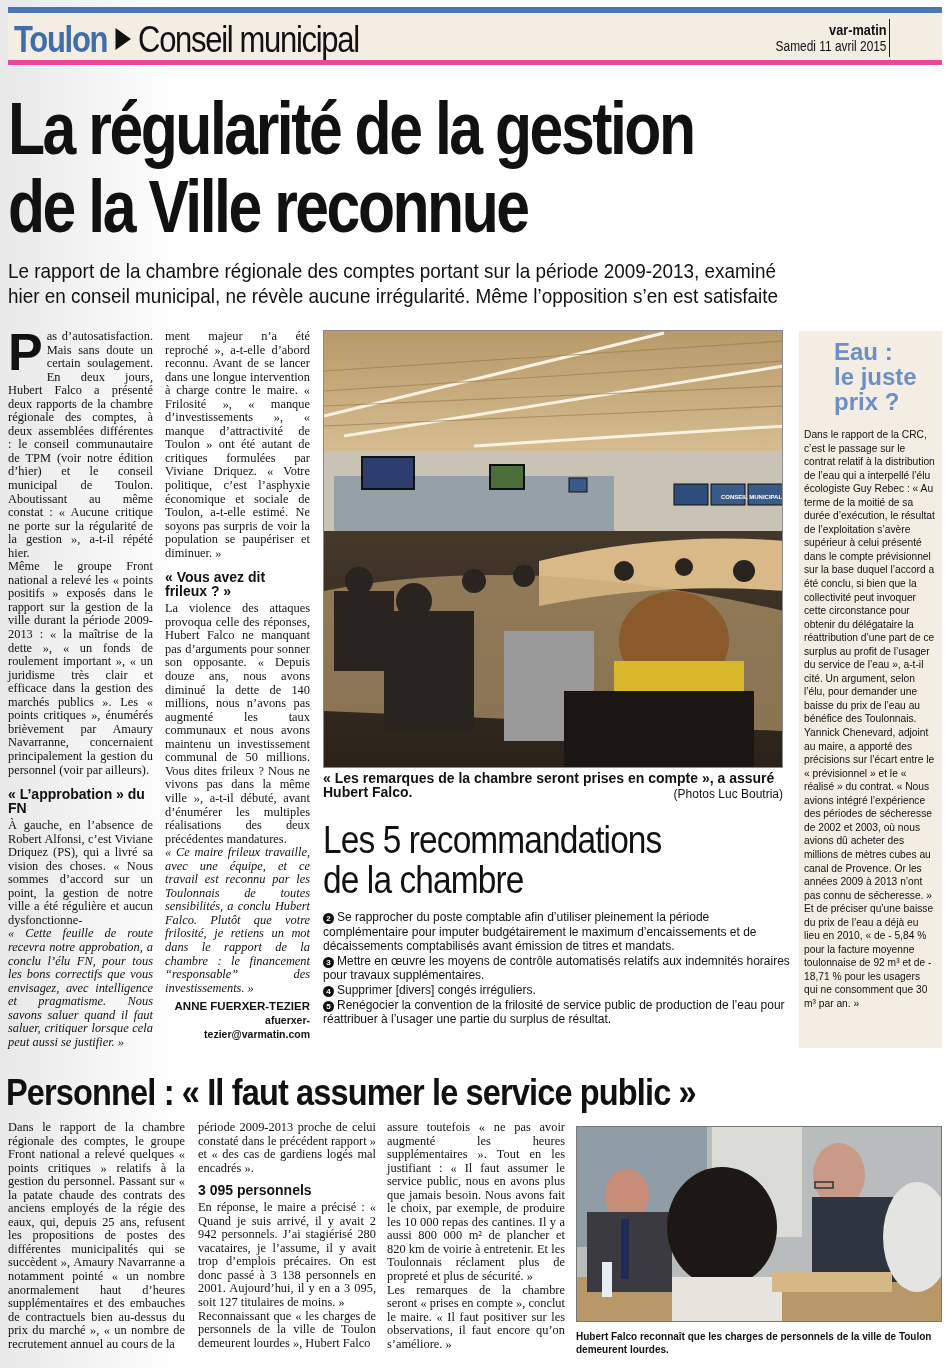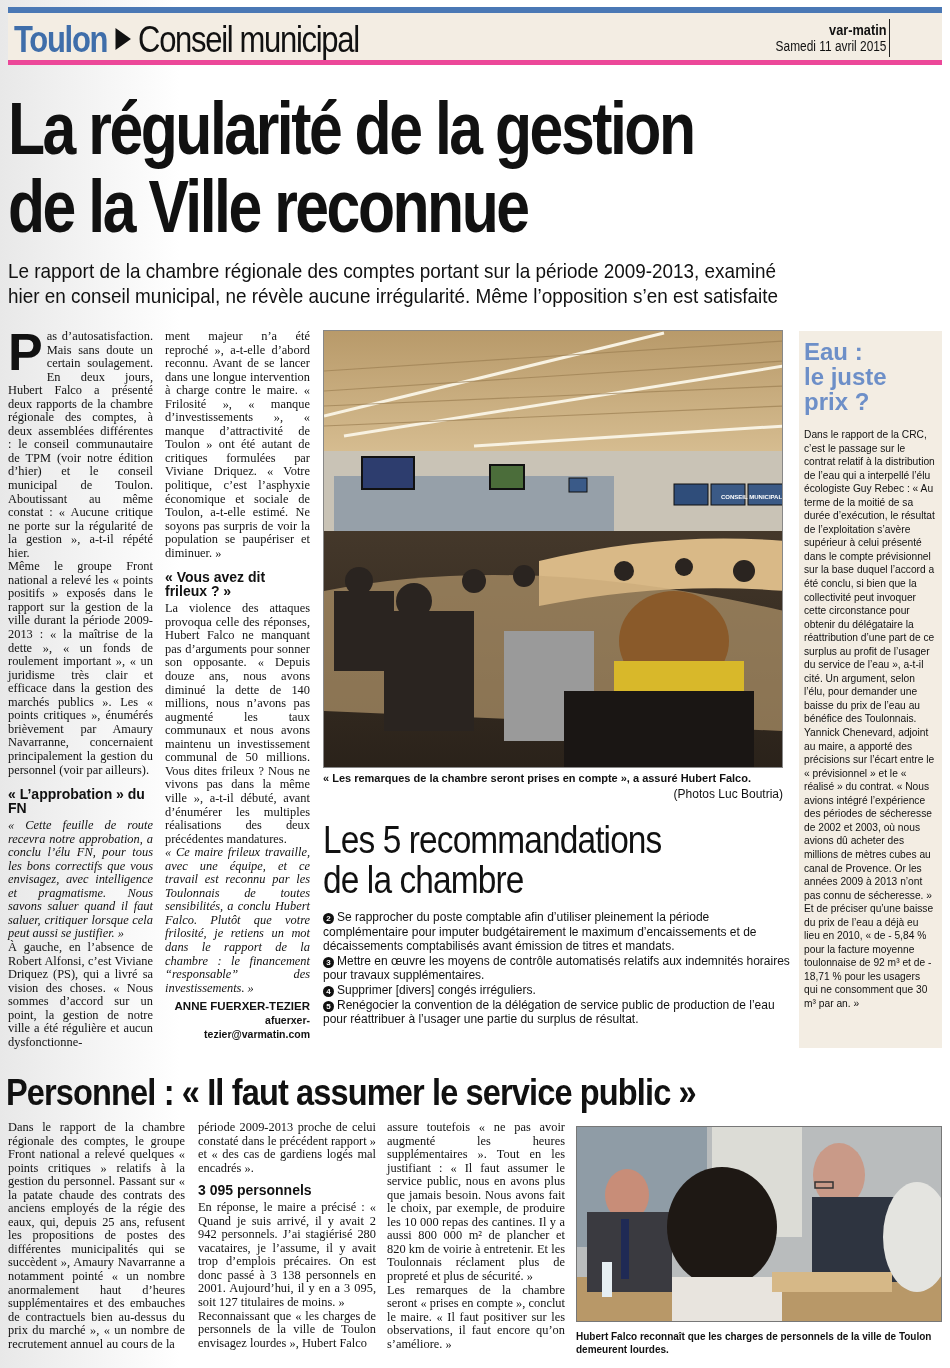--- a/index.html
+++ b/index.html
@@ -21,30 +21,30 @@
   .subhead { position: absolute; left: 8px; top: 258px; width: 940px; font-family: "Liberation Sans", sans-serif; font-size: 21px; line-height: 25px; transform: scaleX(0.9); transform-origin: left top; white-space: nowrap; color: #111; }
 
   .col { position: absolute; font-size: 12.4px; line-height: 13.55px; text-align: justify; hyphens: auto; }
   .col p { margin: 0; }
   .col1 { left: 8px; top: 330px; width: 145px; }
   .col2 { left: 165px; top: 330px; width: 145px; }
   .dropcap { float: left; font-family: "Liberation Sans", sans-serif; font-weight: bold; font-size: 52px; line-height: 40px; margin: 2px 4px 0 0; }
   .inter { font-family: "Liberation Sans", sans-serif; font-weight: bold; font-size: 14px; line-height: 14px; margin: 10px 0 4px 0; text-align: left; }
 
   .photo1 { position: absolute; left: 323px; top: 330px; width: 460px; height: 438px; background: #6b5a44; overflow: hidden; border: 1px solid #888; }
-  .caption1 { position: absolute; left: 323px; top: 771px; width: 462px; font-family: "Liberation Sans", sans-serif; font-weight: bold; font-size: 11px; line-height: 14px; }
+  .caption1 { position: absolute; left: 323px; top: 771px; width: 462px; font-family: "Liberation Sans", sans-serif; font-weight: bold; font-size: 14px; line-height: 14px; }
   .credit1 { position: absolute; left: 323px; top: 787px; width: 460px; font-family: "Liberation Sans", sans-serif; font-size: 12px; text-align: right; }
 
   .reco-title { position: absolute; left: 323px; top: 820px; font-family: "Liberation Sans", sans-serif; font-size: 38px; line-height: 40px; letter-spacing: -1px; transform: scaleX(0.88); transform-origin: left top; white-space: nowrap; }
   .reco-list { position: absolute; left: 323px; top: 910px; width: 470px; font-family: "Liberation Sans", sans-serif; font-size: 12px; line-height: 14.6px; }
   .reco-item { margin: 0; }
   .num-badge { display: inline-block; width: 11px; height: 11px; border-radius: 50%; background: #111; color: #fff; font-size: 8px; line-height: 11px; text-align: center; font-weight: bold; margin-right: 3px; vertical-align: 0px; }
 
   .sidebar { position: absolute; left: 799px; top: 331px; width: 143px; height: 717px; background: #f3ede3; padding: 8px 6px 0 5px; }
-  .sidebar-title { font-family: "Liberation Sans", sans-serif; font-weight: bold; font-size: 24px; line-height: 25px; color: #6d8fc8; margin-bottom: 14px; }
+  .sidebar-title { font-family: "Liberation Sans", sans-serif; font-weight: bold; font-size: 24px; line-height: 25px; color: #6d8fc8; margin-bottom: 14px; margin-left: 30px; }
   .sidebar-body { font-family: "Liberation Sans", sans-serif; font-size: 11px; line-height: 13.55px; transform: scaleX(0.93); transform-origin: left top; width: 142px; }
 
   .section2-title { position: absolute; left: 6px; top: 1072px; font-family: "Liberation Sans", sans-serif; font-size: 37px; line-height: 42px; letter-spacing: -1px; transform: scaleX(0.88); transform-origin: left top; white-space: nowrap; }
   .col3 { left: 8px; top: 1121px; width: 177px; }
   .col4 { left: 198px; top: 1121px; width: 178px; }
   .col5 { left: 387px; top: 1121px; width: 178px; }
   .col4 .inter { margin-top: 8px; }
 
   .photo2 { position: absolute; left: 576px; top: 1126px; width: 366px; height: 196px; background: #8c8f92; overflow: hidden; border: 1px solid #777; }
   .caption2 { position: absolute; left: 576px; top: 1330px; width: 370px; font-family: "Liberation Sans", sans-serif; font-weight: bold; font-size: 10px; line-height: 13px; }
@@ -73,22 +73,22 @@
 <div class="subhead">
   <div>Le rapport de la chambre régionale des comptes portant sur la période 2009-2013, examiné</div>
   <div>hier en conseil municipal, ne révèle aucune irrégularité. Même l’opposition s’en est satisfaite</div>
 </div>
 
 <div class="col col1">
   <span class="dropcap">P</span>
   <p>as d’autosatisfaction. Mais sans doute un certain soulagement. En deux jours, Hubert Falco a présenté deux rapports de la chambre régionale des comptes, à deux assemblées différentes : le conseil communautaire de TPM (voir notre édition d’hier) et le conseil municipal de Toulon. Aboutissant au même constat : « Aucune critique ne porte sur la régularité de la gestion », a-t-il répété hier.</p>
   <p>Même le groupe Front national a relevé les « points positifs » exposés dans le rapport sur la gestion de la ville durant la période 2009-2013 : « la maîtrise de la dette », « un fonds de roulement important », « un juridisme très clair et efficace dans la gestion des marchés publics ». Les « points critiques », énumérés brièvement par Amaury Navarranne, concernaient principalement la gestion du personnel (voir par ailleurs).</p>
   <div class="inter">« L’approbation » du FN</div>
+  <p>À gauche, en l’absence de Robert Alfonsi, c’est Viviane Driquez (PS), qui a livré sa vision des choses. « Nous sommes d’accord sur un point, la gestion de notre ville a été régulière et aucun dysfonctionne-</p>
   <p style="font-style:italic">« Cette feuille de route recevra notre approbation, a conclu l’élu FN, pour tous les bons correctifs que vous envisagez, avec intelligence et pragmatisme. Nous savons saluer quand il faut saluer, critiquer lorsque cela peut aussi se justifier. »</p>
-  <p>À gauche, en l’absence de Robert Alfonsi, c’est Viviane Driquez (PS), qui a livré sa vision des choses. « Nous sommes d’accord sur un point, la gestion de notre ville a été régulière et aucun dysfonctionne-</p>
 </div>
 
 <div class="col col2">
   <p>ment majeur n’a été reproché », a-t-elle d’abord reconnu. Avant de se lancer dans une longue intervention à charge contre le maire. « Frilosité », « manque d’investissements », « manque d’attractivité de Toulon » ont été autant de critiques formulées par Viviane Driquez. « Votre politique, c’est l’asphyxie économique et sociale de Toulon, a-t-elle estimé. Ne soyons pas surpris de voir la population se paupériser et diminuer. »</p>
   <div class="inter">« Vous avez dit frileux ? »</div>
   <p>La violence des attaques provoqua celle des réponses, Hubert Falco ne manquant pas d’arguments pour sonner son opposante. « Depuis douze ans, nous avons diminué la dette de 140 millions, nous n’avons pas augmenté les taux communaux et nous avons maintenu un investissement communal de 50 millions. Vous dites frileux ? Nous ne vivons pas dans la même ville », a-t-il débuté, avant d’énumérer les multiples réalisations des deux précédentes mandatures.</p>
   <p style="font-style:italic">« Ce maire frileux travaille, avec une équipe, et ce travail est reconnu par les Toulonnais de toutes sensibilités, a conclu Hubert Falco. Plutôt que votre frilosité, je retiens un mot dans le rapport de la chambre : le financement “responsable” des investissements. »</p>
   <div class="signature">
     <div>ANNE FUERXER-TEZIER</div>
     <div class="email">afuerxer-tezier@varmatin.com</div>
@@ -152,21 +152,21 @@
 <div class="credit1">(Photos Luc Boutria)</div>
 
 <div class="reco-title">
   <div>Les 5 recommandations</div>
   <div>de la chambre</div>
 </div>
 <div class="reco-list">
   <p class="reco-item"><span class="num-badge">2</span><span>Se rapprocher du poste comptable afin d’utiliser pleinement la période complémentaire pour imputer budgétairement le maximum d’encaissements et de décaissements comptabilisés avant émission de titres et mandats.</span></p>
   <p class="reco-item"><span class="num-badge">3</span><span>Mettre en œuvre les moyens de contrôle automatisés relatifs aux indemnités horaires pour travaux supplémentaires.</span></p>
   <p class="reco-item"><span class="num-badge">4</span><span>Supprimer [divers] congés irréguliers.</span></p>
-  <p class="reco-item"><span class="num-badge">5</span><span>Renégocier la convention de la délégation de service public de production de l’eau pour réattribuer à l’usager une partie du surplus de résultat.</span></p>
+  <p class="reco-item"><span class="num-badge">5</span><span>Renégocier la convention de la frilosité de service public de production de l’eau pour réattribuer à l’usager une partie du surplus de résultat.</span></p>
 </div>
 
 <aside class="sidebar">
   <div class="sidebar-title">
     <div>Eau :</div>
     <div>le juste</div>
     <div>prix ?</div>
   </div>
   <div class="sidebar-body">
     <p>Dans le rapport de la CRC, c’est le passage sur le contrat relatif à la distribution de l’eau qui a interpellé l’élu écologiste Guy Rebec : « Au terme de la moitié de sa durée d’exécution, le résultat de l’exploitation s’avère supérieur à celui présenté dans le compte prévisionnel sur la base duquel l’accord a été conclu, si bien que la collectivité peut invoquer cette circonstance pour obtenir du délégataire la réattribution d’une part de ce surplus au profit de l’usager du service de l’eau », a-t-il cité. Un argument, selon l’élu, pour demander une baisse du prix de l’eau au bénéfice des Toulonnais.</p>
@@ -176,21 +176,21 @@
 
 <h2 class="section2-title">Personnel : « Il faut assumer le service public »</h2>
 
 <div class="col col3">
   <p>Dans le rapport de la chambre régionale des comptes, le groupe Front national a relevé quelques « points critiques » relatifs à la gestion du personnel. Passant sur « la patate chaude des contrats des anciens employés de la régie des eaux, qui, depuis 25 ans, refusent les propositions de postes des différentes municipalités qui se succèdent », Amaury Navarranne a notamment pointé « un nombre anormalement haut d’heures supplémentaires et des embauches de contractuels bien au-dessus du prix du marché », « un nombre de recrutement annuel au cours de la</p>
 </div>
 <div class="col col4">
   <p>période 2009-2013 proche de celui constaté dans le précédent rapport » et « des cas de gardiens logés mal encadrés ».</p>
   <div class="inter">3 095 personnels</div>
   <p>En réponse, le maire a précisé : « Quand je suis arrivé, il y avait 2 942 personnels. J’ai stagiérisé 280 vacataires, je l’assume, il y avait trop d’emplois précaires. On est donc passé à 3 138 personnels en 2001. Aujourd’hui, il y en a 3 095, soit 127 titulaires de moins. »</p>
-  <p>Reconnaissant que « les charges de personnels de la ville de Toulon envisagez lourdes », Hubert Falco</p>
+  <p>Reconnaissant que « les charges de personnels de la ville de Toulon demeurent lourdes », Hubert Falco</p>
 </div>
 <div class="col col5">
   <p>assure toutefois « ne pas avoir augmenté les heures supplémentaires ». Tout en les justifiant : « Il faut assumer le service public, nous en avons plus que jamais besoin. Nous avons fait le choix, par exemple, de produire les 10 000 repas des cantines. Il y a aussi 800 000 m² de plancher et 820 km de voirie à entretenir. Et les Toulonnais réclament plus de propreté et plus de sécurité. »</p>
   <p>Les remarques de la chambre seront « prises en compte », conclut le maire. « Il faut positiver sur les observations, il faut encore qu’on s’améliore. »</p>
 </div>
 
 <div class="photo2">
   <svg width="366" height="196" viewBox="0 0 366 196">
     <rect width="366" height="196" fill="#b9bcbd"></rect>
     <rect x="0" y="0" width="130" height="120" fill="#8f9ca6"></rect>

